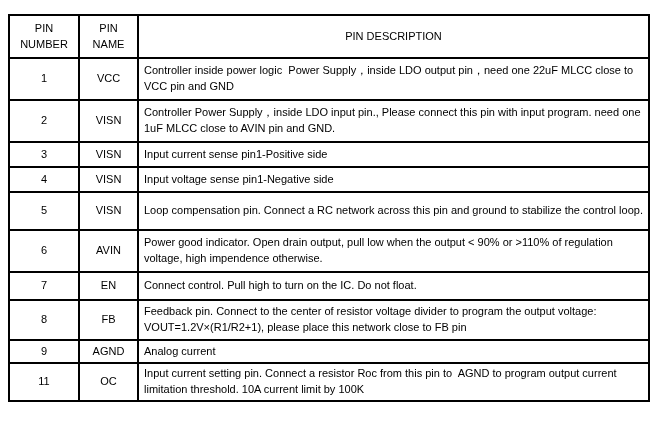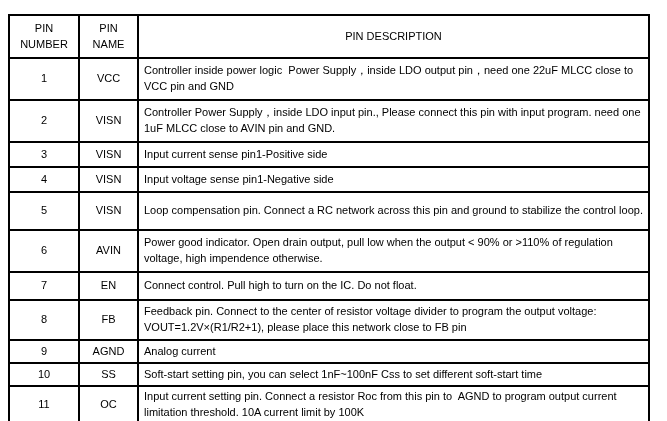--- a/index.html
+++ b/index.html
@@ -123,25 +123,20 @@
       <tr class="r7">
         <td class="num-cell">8</td>
         <td class="name-cell">FB</td>
         <td class="desc-cell">Feedback pin. Connect to the center of resistor voltage divider to program the output voltage: VOUT=1.2V×(R1/R2+1), please place this network close to FB pin</td>
       </tr>
       <tr class="r8">
         <td class="num-cell">9</td>
         <td class="name-cell">AGND</td>
         <td class="desc-cell">Analog current</td>
       </tr>
-      <tr class="r9">
-        <td class="num-cell">10</td>
-        <td class="name-cell">SS</td>
-        <td class="desc-cell">Soft-start setting pin, you can select 1nF~100nF Css to set different soft-start time</td>
-      </tr>
       <tr class="r10">
         <td class="num-cell">11</td>
         <td class="name-cell">OC</td>
         <td class="desc-cell">Input current setting pin. Connect a resistor Roc from this pin to  AGND to program output current limitation threshold. 10A current limit by 100K</td>
       </tr>
     </tbody>
   </table>
 </div>
 
 </body></html>

